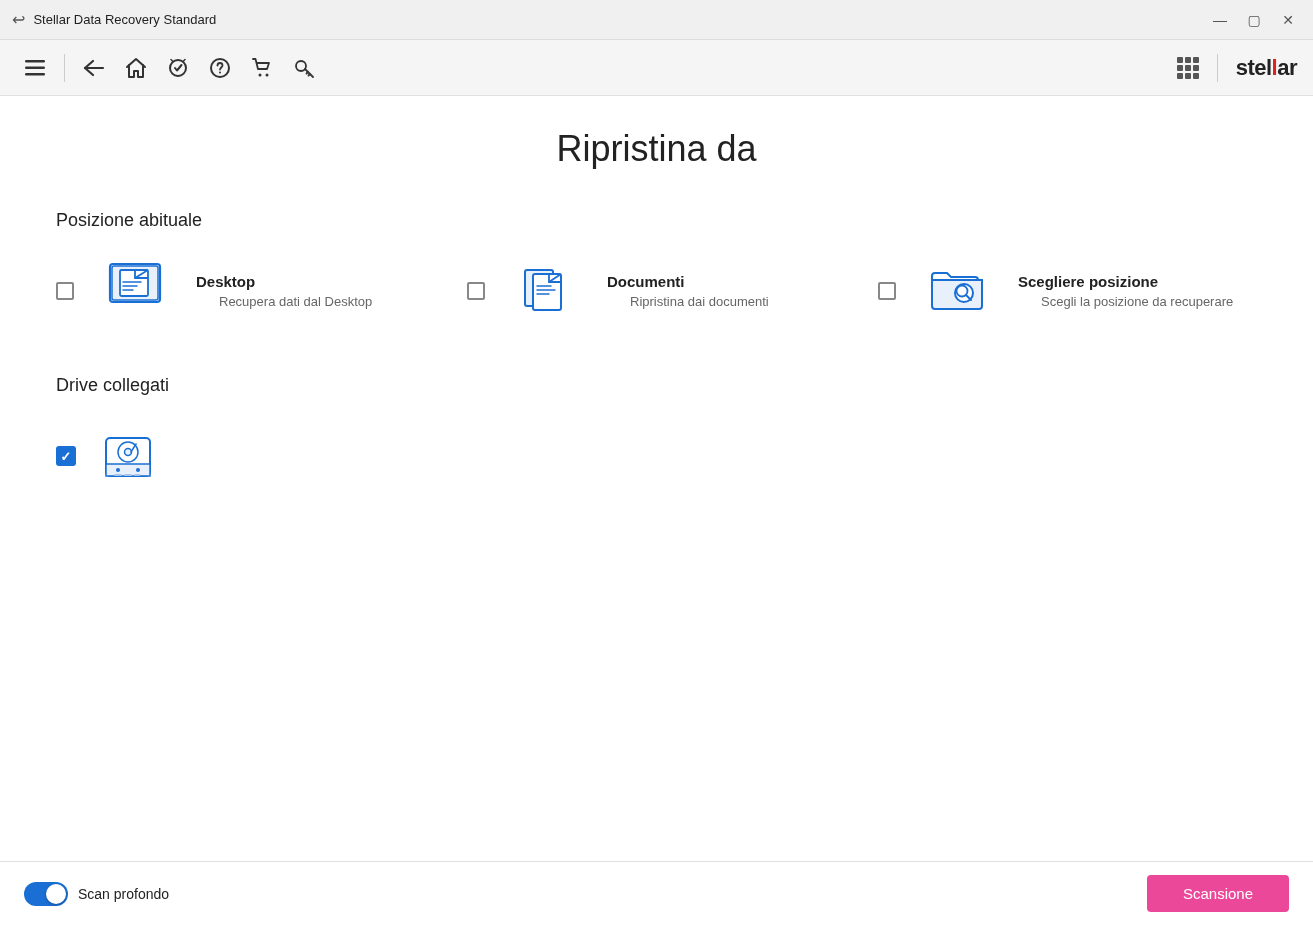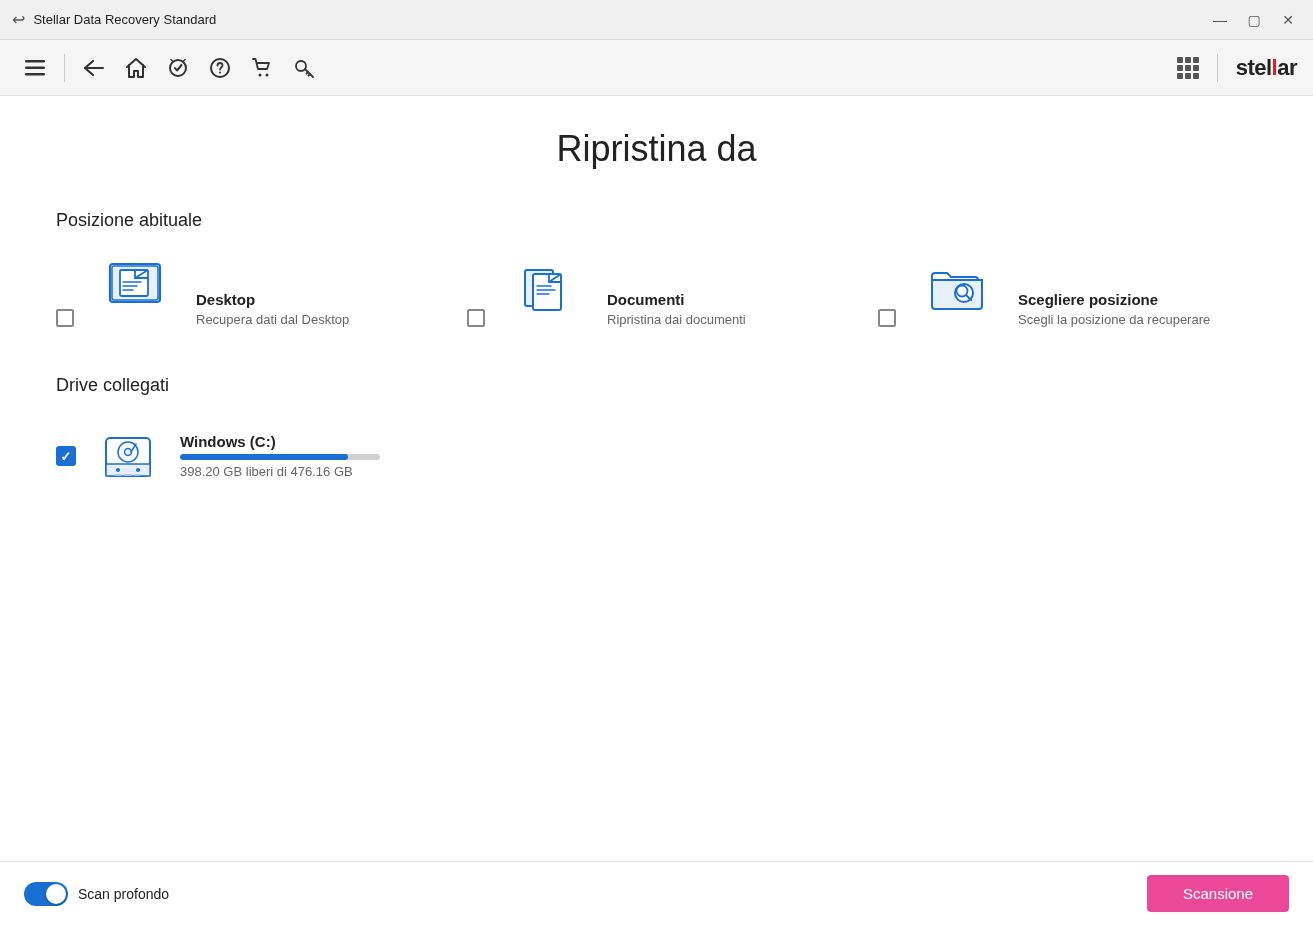--- a/index.html
+++ b/index.html
@@ -136,21 +136,21 @@
 
     
     .cards-grid {
       display: flex;
       gap: 32px;
       margin-bottom: 48px;
       flex-wrap: wrap;
     }
     .card {
       display: flex;
-      align-items: flex-end;
+      align-items: center;
       gap: 25px;
       cursor: pointer;
       flex: 1;
       min-width: 280px;
     }
     .card-checkbox {
       width: 18px;
       height: 18px;
       border: 2px solid #888;
       border-radius: 2px;
@@ -170,20 +170,21 @@
     }
     .card-title {
       font-size: 15px;
       font-weight: 600;
       color: #222;
       margin-bottom: 4px;
     }
     .card-subtitle {
       font-size: 13px;
       color: #666;
+      margin-left: 23px;
     }
 
     
     .drive-item {
       display: flex;
       align-items: center;
       gap: 16px;
       cursor: pointer;
     }
     .drive-checkbox {
@@ -473,27 +474,20 @@
           <path d="M40 20l-5 8" stroke="#1a6fd4" stroke-width="1.5" stroke-linecap="round"></path>
 
           <circle cx="22" cy="46" r="2" fill="#1a6fd4"></circle>
           <circle cx="42" cy="46" r="2" fill="#1a6fd4"></circle>
 
           <rect x="18" y="50" width="8" height="2" rx="1" fill="#aac4e8"></rect>
           <rect x="28" y="50" width="8" height="2" rx="1" fill="#aac4e8"></rect>
           <rect x="38" y="50" width="6" height="2" rx="1" fill="#aac4e8"></rect>
         </svg>
       </div>
-      <div class="drive-info">
-        <span class="drive-name">Windows (C:)</span>
-        <div class="drive-progress-bar">
-          <div class="drive-progress-fill" style="width:84%"></div>
-        </div>
-        <span class="drive-size">398.20 GB liberi di 476.16 GB</span>
-      </div>
     </div>
   </div>
 </div>
 
 <div class="bottom-bar">
   <div class="toggle-container">
     <div class="toggle-switch">
       <div class="toggle-knob"></div>
     </div>
     <span class="toggle-label">Scan profondo</span>

